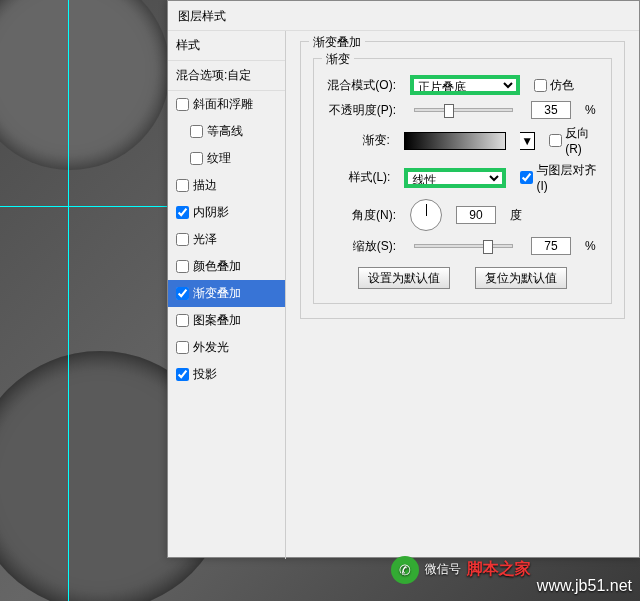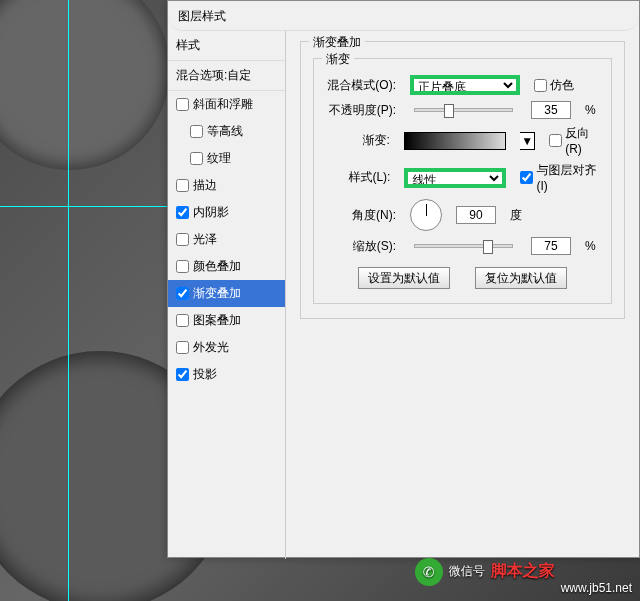--- a/index.html
+++ b/index.html
@@ -3,21 +3,21 @@
 <meta charset="utf-8">
 <style>
 * { box-sizing: border-box; margin: 0; padding: 0; font-family: "Microsoft YaHei", sans-serif; font-size: 12px; }
 body { width: 640px; height: 601px; background: #555; overflow: hidden; position: relative; }
 .bg-canvas { position: absolute; width: 640px; height: 601px; background: linear-gradient(135deg, #4a4a4a 0%, #666 50%, #3a3a3a 100%); }
 .bg-canvas::before { content:""; position:absolute; left:-30px; top:-30px; width:200px; height:200px; border-radius:50%; background:radial-gradient(circle,#666 60%,#444 100%); box-shadow:0 0 20px rgba(0,0,0,.5) inset; }
 .bg-canvas::after { content:""; position:absolute; left:-30px; bottom:-10px; width:260px; height:260px; border-radius:50%; background:radial-gradient(circle,#5a5a5a 60%,#333 100%); box-shadow:0 0 25px rgba(0,0,0,.6) inset; }
 .guide-v { position:absolute; width:1px; height:601px; left:68px; background:#0ff; z-index:1; }
 .guide-h { position:absolute; height:1px; width:640px; top:206px; background:#0ff; z-index:1; }
 .dialog { position:absolute; left:167px; top:0; width:473px; height:558px; background:#f0f0f0; border:1px solid #888; z-index:5; box-shadow:0 0 8px rgba(0,0,0,.3); }
-.titlebar { height:30px; background:#f0f0f0; border-bottom:1px solid #ddd; padding:7px 10px;border-radius:15px; }
+.titlebar { height:30px; background:#f0f0f0; border-bottom:1px solid #ddd; padding:7px 10px; }
 .dlg-body { display:flex; height:528px; }
 .styles-panel { width:118px; border-right:1px solid #ccc; }
 .styles-header { padding:6px 8px; border-bottom:1px solid #ddd; }
 .blend-opts { padding:6px 8px; border-bottom:1px solid #ddd; }
 .style-item { padding:5px 8px; display:flex; align-items:center; gap:4px; cursor:pointer; }
 .style-item.selected { background:#3874d6; color:#fff; }
 .style-item input[type=checkbox] { width:13px; height:13px; }
 .main-panel { flex:1; padding:10px 14px; }
 .group { border:1px solid #ccc; padding:10px 12px 14px; position:relative; }
 .group-title { position:absolute; top:-8px; left:8px; background:#f0f0f0; padding:0 4px; }
@@ -33,21 +33,21 @@
 .grad-swatch { width:112px; height:18px; border:1px solid #000; background:linear-gradient(90deg,#000,#ddd); display:inline-block; }
 .grad-arrow { width:16px; height:18px; border:1px solid #000; border-left:none; display:inline-flex; align-items:center; justify-content:center; background:#fff; }
 .angle-dial { width:32px; height:32px; border:1px solid #888; border-radius:50%; background:#fff; position:relative; }
 .angle-dial::after { content:""; position:absolute; left:50%; top:4px; width:1px; height:12px; background:#000; }
 .btn { width:92px; height:22px; border:1px solid #888; background:linear-gradient(#fff,#e0e0e0); cursor:pointer; }
 .btn-row { display:flex; gap:25px; justify-content:center; margin-top:12px; }
 .cb { display:flex; align-items:center; gap:3px; }
 .watermark { position:absolute; right:8px; bottom:6px; color:#fff; display:flex; align-items:center; gap:6px; z-index:6; text-shadow:0 1px 2px #000; }
 .wm-icon { width:28px; height:28px; border-radius:50%; background:#3a3; display:flex; align-items:center; justify-content:center; color:#fff; font-size:14px; }
 .wm-logo { color:#e33; font-weight:bold; font-size:16px; }
-.wm-url { color:#fff; font-size:12px;margin-top:33px; }
+.wm-url { color:#fff; font-size:16px;margin-top:33px; }
 </style>
 </head>
 <body>
 
 <div class="bg-canvas"></div>
 <div class="guide-v"></div>
 <div class="guide-h"></div>
 
 <div class="dialog">
   <div class="titlebar">

